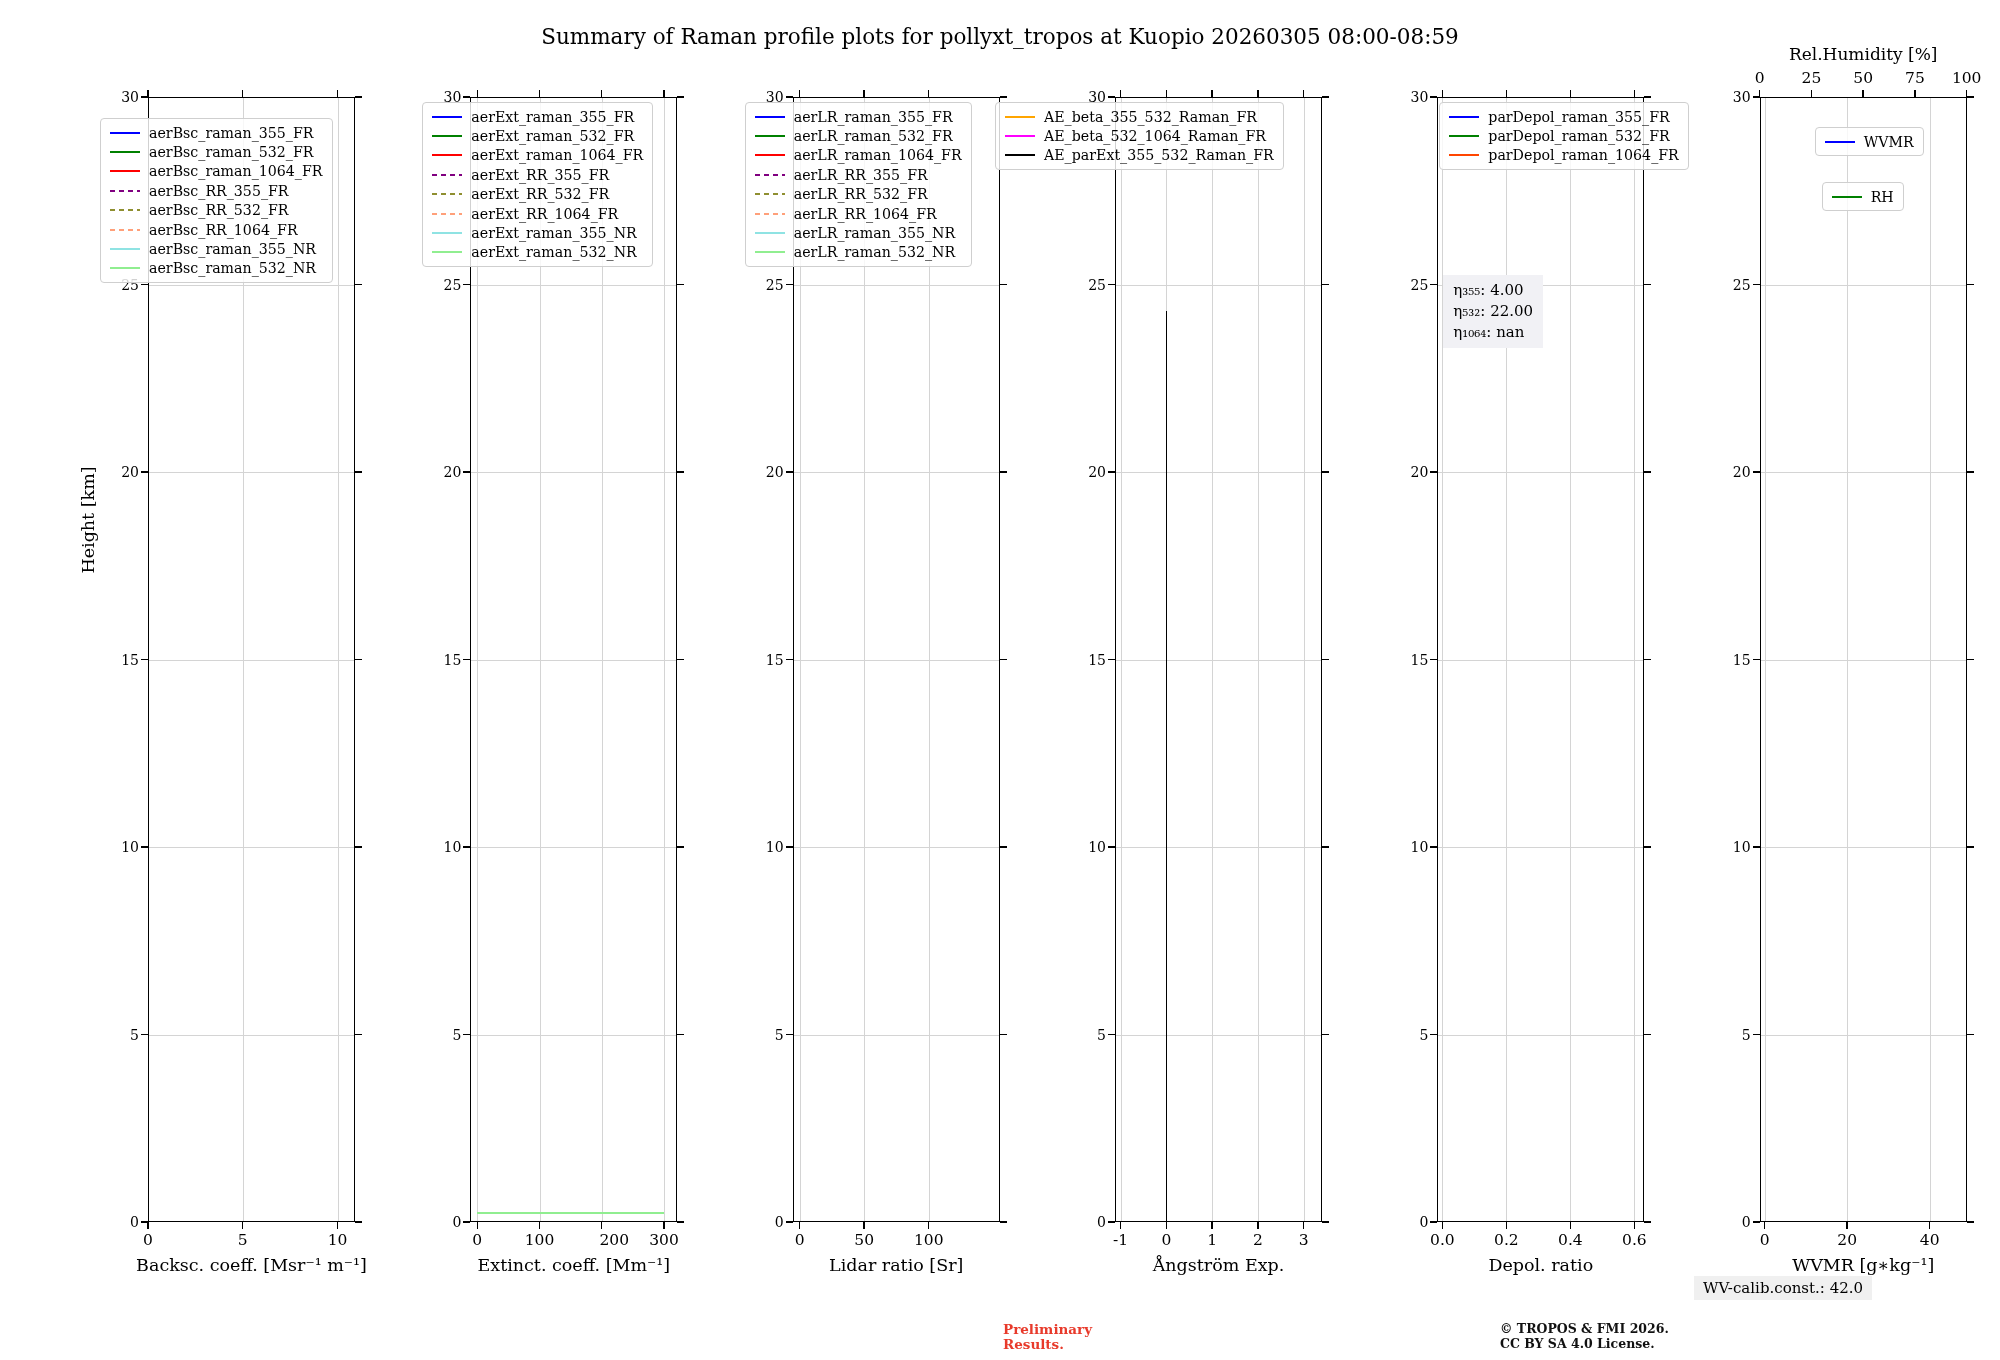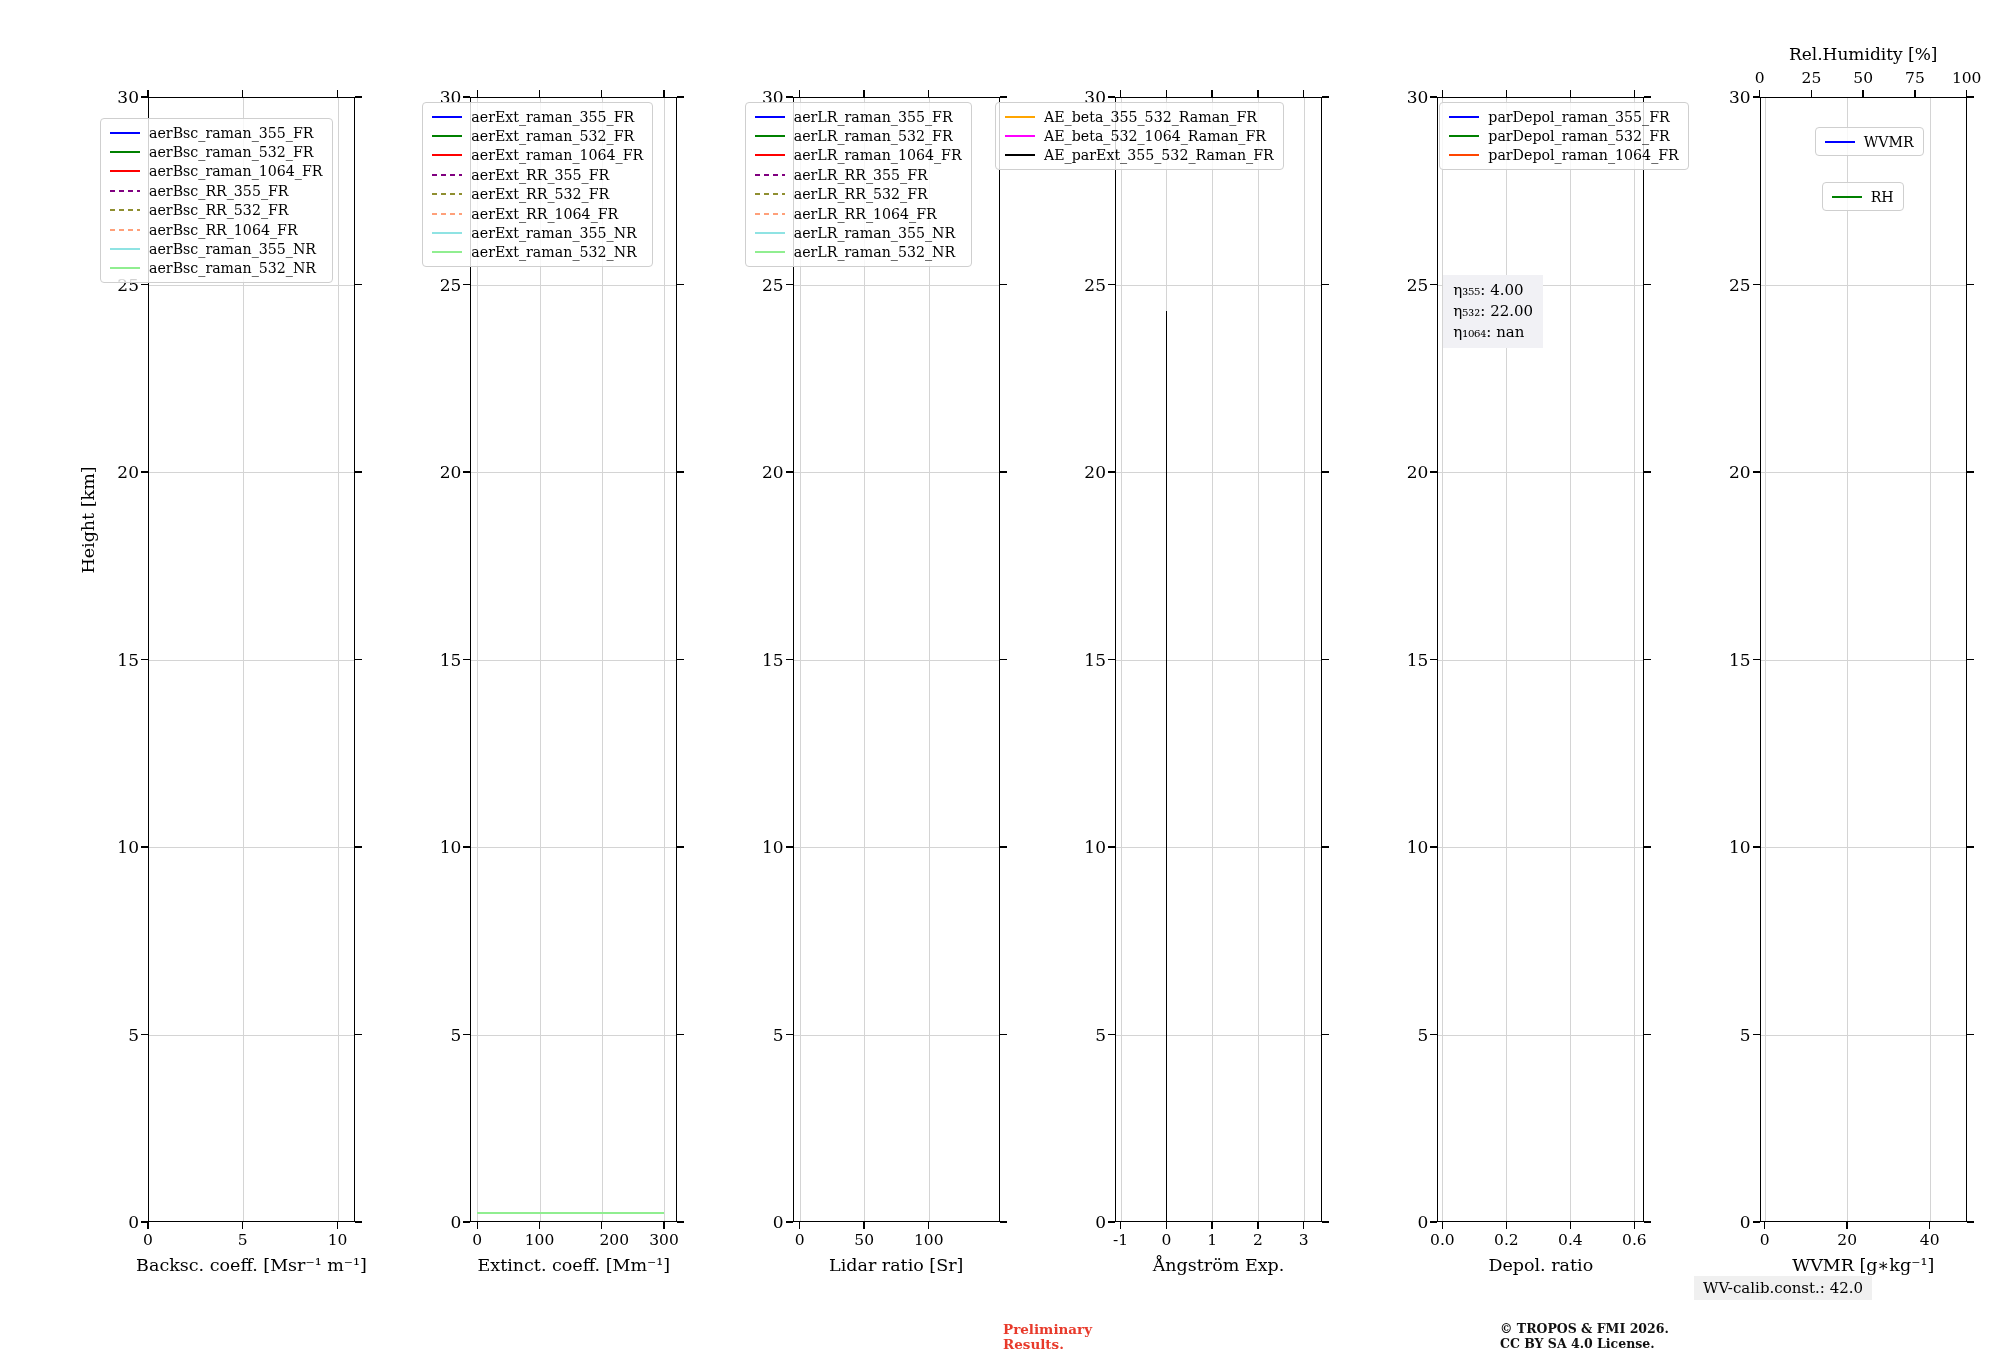--- a/index.html
+++ b/index.html
@@ -14,21 +14,21 @@
   .grid.h{left:0;right:0;height:1px;}
   .series-line{position:absolute;z-index:2;}
   .plotborder{position:absolute;left:0;top:0;right:0;bottom:0;border:1.3px solid #000;z-index:3;}
   .tick{position:absolute;background:#000;z-index:3;}
   .tick.tb{top:100%;width:1.4px;height:7px;}
   .tick.tt{bottom:100%;width:1.4px;height:7px;}
   .tick.yl{right:100%;height:1.4px;width:7px;}
   .tick.yr{left:100%;height:1.4px;width:7px;}
   .xticklab{position:absolute;top:calc(100% + 9px);transform:translateX(-50%);font-size:15.5px;white-space:nowrap;}
   .xticklab.top{top:auto;bottom:calc(100% + 10px);}
-  .yticklab{position:absolute;right:calc(100% + 9px);transform:translateY(-50%);font-size:17px;white-space:nowrap;}
+  .yticklab{position:absolute;right:calc(100% + 9px);transform:translateY(-50%);font-size:14px;white-space:nowrap;}
   .axlabel{position:absolute;top:calc(100% + 33px);left:50%;transform:translateX(-50%);
            font-size:17.5px;white-space:nowrap;}
   .topaxlabel{position:absolute;bottom:calc(100% + 33px);left:50%;transform:translateX(-50%);
               font-size:17px;white-space:nowrap;}
   .legend{position:absolute;background:rgba(255,255,255,0.82);border:1px solid #cfcfcf;border-radius:4px;
           padding:4px 9px;z-index:5;}
   .lrow{display:flex;align-items:center;gap:9px;height:19.4px;}
   .lsample{width:30px;height:2px;flex:none;}
   .llabel{font-size:14.2px;white-space:nowrap;}
   .etabox{position:absolute;background:#f1f1f5;padding:5px 10px;z-index:4;font-size:15px;
@@ -36,20 +36,21 @@
   .refh{position:absolute;left:193px;top:1274px;background:#f2f2f2;padding:3px 9px;font-size:15px;line-height:21px;}
   .wvcalib{position:absolute;left:1694px;top:1276px;background:#f0f0f0;padding:3px 9px;font-size:15px;}
   .prelim{position:absolute;left:1003px;top:1322px;color:#e83a2b;font-weight:bold;font-size:13.5px;line-height:15px;}
   .copyr{position:absolute;left:1500px;top:1322px;font-weight:bold;font-size:12.5px;line-height:14.5px;color:#111;}
   .ccbadge{position:absolute;left:663px;top:1257px;width:274px;height:98px;}
 </style>
 </head>
 <body>
 
 <div class="figure">
+  <div class="title">Summary of Raman profile plots for pollyxt_tropos at Kuopio 20260305 08:00-08:59</div>
   <div class="ylabel-main">Height [km]</div>
 
   <div id="panels">
       <div class="panel" style="left: 148px; top: 97px; width: 207px; height: 1125px;">
         <div class="grid v" style="left: 94.7802px;"></div>
         <div class="grid v" style="left: 189.56px;"></div>
         <div class="grid h" style="top: 937.5px;"></div>
         <div class="grid h" style="top: 750px;"></div>
         <div class="grid h" style="top: 562.5px;"></div>
         <div class="grid h" style="top: 375px;"></div>

